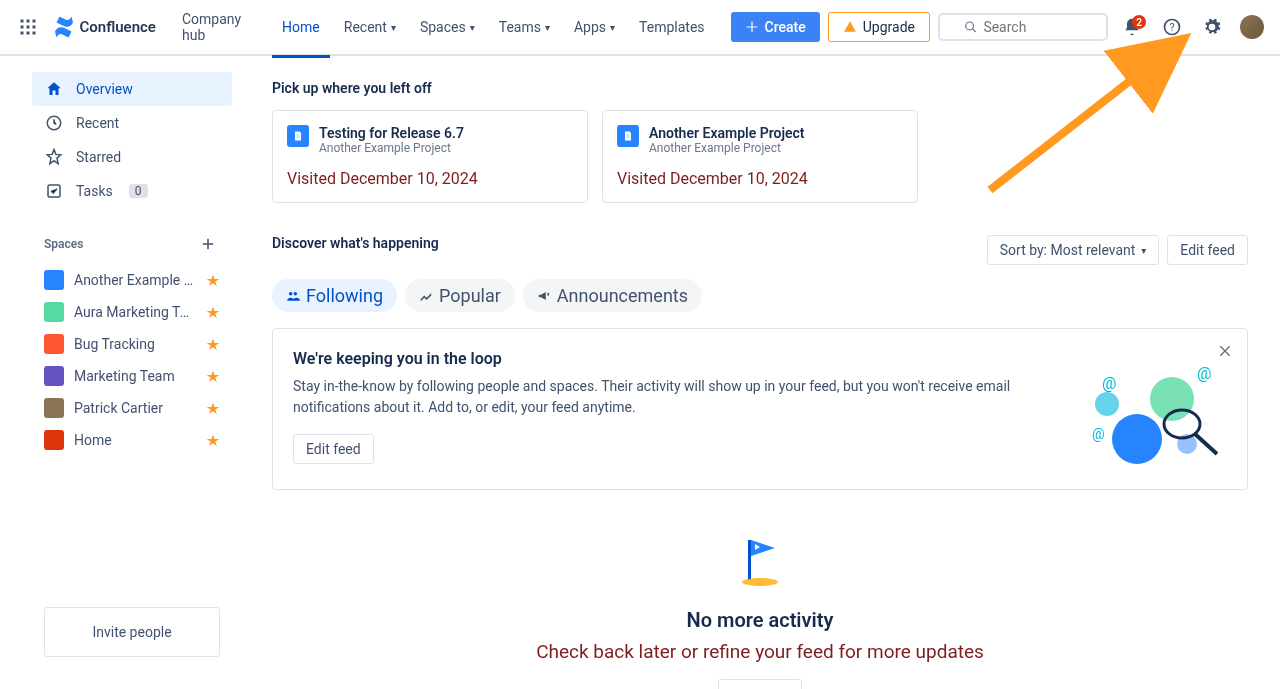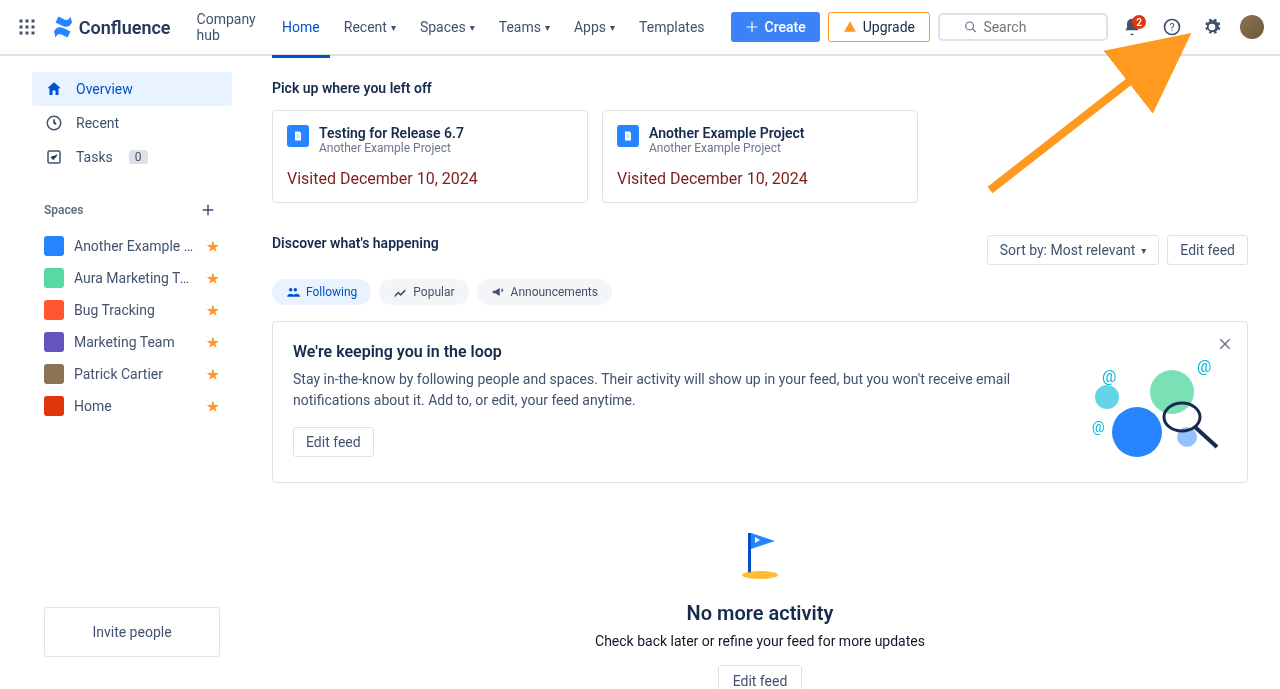--- a/index.html
+++ b/index.html
@@ -3,21 +3,21 @@
 <meta charset="utf-8">
 <style>
 * { margin: 0; padding: 0; box-sizing: border-box; font-family: -apple-system, BlinkMacSystemFont, "Segoe UI", Roboto, sans-serif; }
 body { background: #fff; color: #172B4D; width: 1280px; height: 689px; overflow: hidden; position: relative; }
 
 
 .header { height: 56px; border-bottom: 2px solid #DFE1E6; display: flex; align-items: center; padding: 0 12px; gap: 8px; }
 .app-switcher { width: 32px; height: 32px; display: flex; align-items: center; justify-content: center; cursor: pointer; border-radius: 3px; }
 .logo { display: flex; align-items: center; gap: 4px; margin-right: 8px; }
 .logo-icon { width: 24px; height: 24px; }
-.logo-text { color: #253858; font-size: 18px; font-weight: 600; }
+.logo-text { color: #253858; font-size: 15px; font-weight: 600; }
 .nav { display: flex; align-items: center; gap: 4px; }
 .nav-item { padding: 6px 10px; font-size: 14px; color: #42526E; cursor: pointer; border-radius: 3px; display: flex; align-items: center; gap: 4px; position: relative; }
 .nav-item.active { color: #0052CC; }
 .nav-item.active::after { content: ""; position: absolute; bottom: -17px; left: 0; right: 0; height: 3px; background: #0052CC; }
 .chevron { font-size: 10px; color: #42526E; }
 .create-btn { background: #3b82f6; color: #fff; border: none; padding: 7px 14px; border-radius: 3px; font-size: 14px; font-weight: 500; display: flex; align-items: center; gap: 6px; cursor: pointer; margin-left: 12px; }
 .header-right { margin-left: auto; display: flex; align-items: center; gap: 8px; }
 .upgrade-btn { border: 1px solid #FF991F; color: #172B4D; background: #fff; padding: 6px 14px; border-radius: 3px; font-size: 14px; display: flex; align-items: center; gap: 6px; cursor: pointer; }
 .search-box { width: 170px; display: flex; align-items: center; border: 2px solid #DFE1E6; border-radius: 5px; padding: 4px 24px; gap: 6px; }
 .search-box input { border: none; outline: none; font-size: 14px; width: 100%; color: #5E6C84; }
@@ -47,31 +47,31 @@
 .cards { display: flex; gap: 14px; margin-bottom: 32px; }
 .card { width: 316px; border: 1px solid #DFE1E6; border-radius: 4px; padding: 14px; }
 .card-top { display: flex; gap: 10px; margin-bottom: 14px; }
 .card-icon { width: 22px; height: 22px; background: #2684FF; border-radius: 3px; display: flex; align-items: center; justify-content: center; flex-shrink: 0; }
 .card-title { font-size: 14px; font-weight: 600; color: #172B4D; }
 .card-sub { font-size: 12px; color: #6B778C; }
 .card-meta { font-size: 16px; color: #7f1d1d; }
 .discover-header { display: flex; align-items: center; justify-content: space-between; margin-bottom: 14px; }
 .sort-btn, .edit-feed-btn { border: 1px solid #DFE1E6; background: #fff; padding: 6px 12px; border-radius: 3px; font-size: 14px; cursor: pointer; color: #42526E; display: flex; align-items: center; gap: 6px; }
 .tabs { display: flex; gap: 8px; margin-bottom: 16px; }
-.tab { border: none; background: #F4F5F7; border-radius: 16px; padding: 6px 14px; font-size: 12px; color: #42526E; cursor: pointer; display: flex; align-items: center; gap: 6px; }
+.tab { border: none; background: #F4F5F7; border-radius: 16px; padding: 6px 14px; font-size: 18px; color: #42526E; cursor: pointer; display: flex; align-items: center; gap: 6px; }
 .tab.active { background: #E9F2FF; color: #0052CC; }
 .info-box { border: 1px solid #DFE1E6; border-radius: 4px; padding: 20px; display: flex; gap: 20px; margin-bottom: 40px; position: relative; }
 .info-text { flex: 1; }
 .info-title { font-size: 16px; font-weight: 600; margin-bottom: 8px; }
 .info-desc { font-size: 14px; color: #42526E; line-height: 1.5; margin-bottom: 16px; }
 .info-img { width: 150px; height: 120px; }
 .close-btn { position: absolute; top: 14px; right: 14px; cursor: pointer; color: #5E6C84; }
 .empty { text-align: center; }
 .empty-title { font-size: 20px; font-weight: 600; margin: 14px 0 8px; }
-.empty-desc { font-size: 14px; color: #0f172a; margin-bottom: 16px; }
+.empty-desc { font-size: 19px; color: #7f1d1d; margin-bottom: 16px; }
 .empty-btn { border: 1px solid #DFE1E6; background: #fff; padding: 7px 14px; border-radius: 3px; font-size: 14px; cursor: pointer; color: #42526E; }
 
 
 .arrow-overlay { position: absolute; top: 30px; right: 70px; pointer-events: none; }
 </style>
 </head>
 <body>
 
 <div class="header">
   <div class="app-switcher">
@@ -181,20 +181,28 @@
           <svg width="18" height="18" viewBox="0 0 24 24">
             <circle cx="12" cy="12" r="9" fill="none" stroke="currentColor" stroke-width="2"></circle>
             <path stroke="currentColor" stroke-width="2" d="M12 7v5l3 2"></path>
           </svg>
         </span>
       <span>Recent</span>
     </div>
     <div class="sidebar-item">
       <span class="icon">
           <svg width="18" height="18" viewBox="0 0 24 24">
+            <path fill="none" stroke="currentColor" stroke-width="2" d="M12 2l2.5 6.5L21 9l-5 4.5L17.5 21 12 17l-5.5 4L8 13.5 3 9l6.5-.5z"></path>
+          </svg>
+        </span>
+      <span>Starred</span>
+    </div>
+    <div class="sidebar-item">
+      <span class="icon">
+          <svg width="18" height="18" viewBox="0 0 24 24">
             <rect x="4" y="4" width="16" height="16" rx="2" fill="none" stroke="currentColor" stroke-width="2"></rect>
             <path stroke="currentColor" stroke-width="2" d="M8 12l3 3 5-6"></path>
           </svg>
         </span>
       <span>Tasks</span>
       <span class="task-badge">0</span>
     </div>
 
     <div class="sidebar-section">
       <div class="sidebar-section-header">

